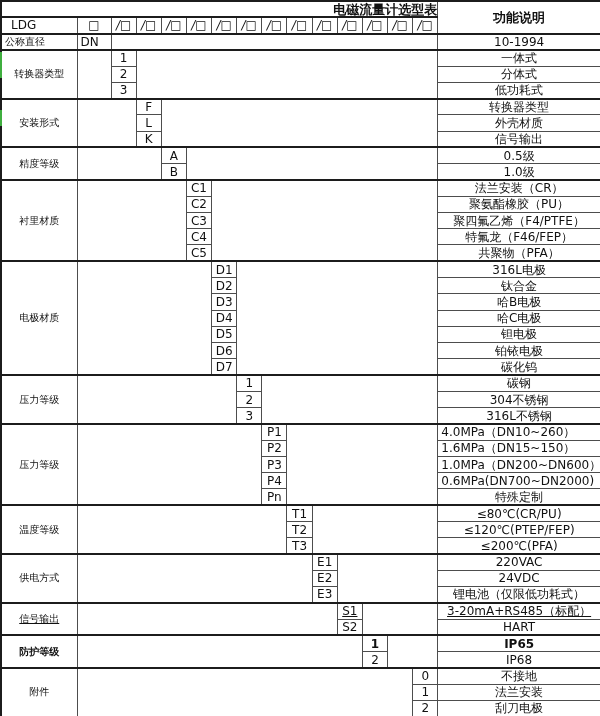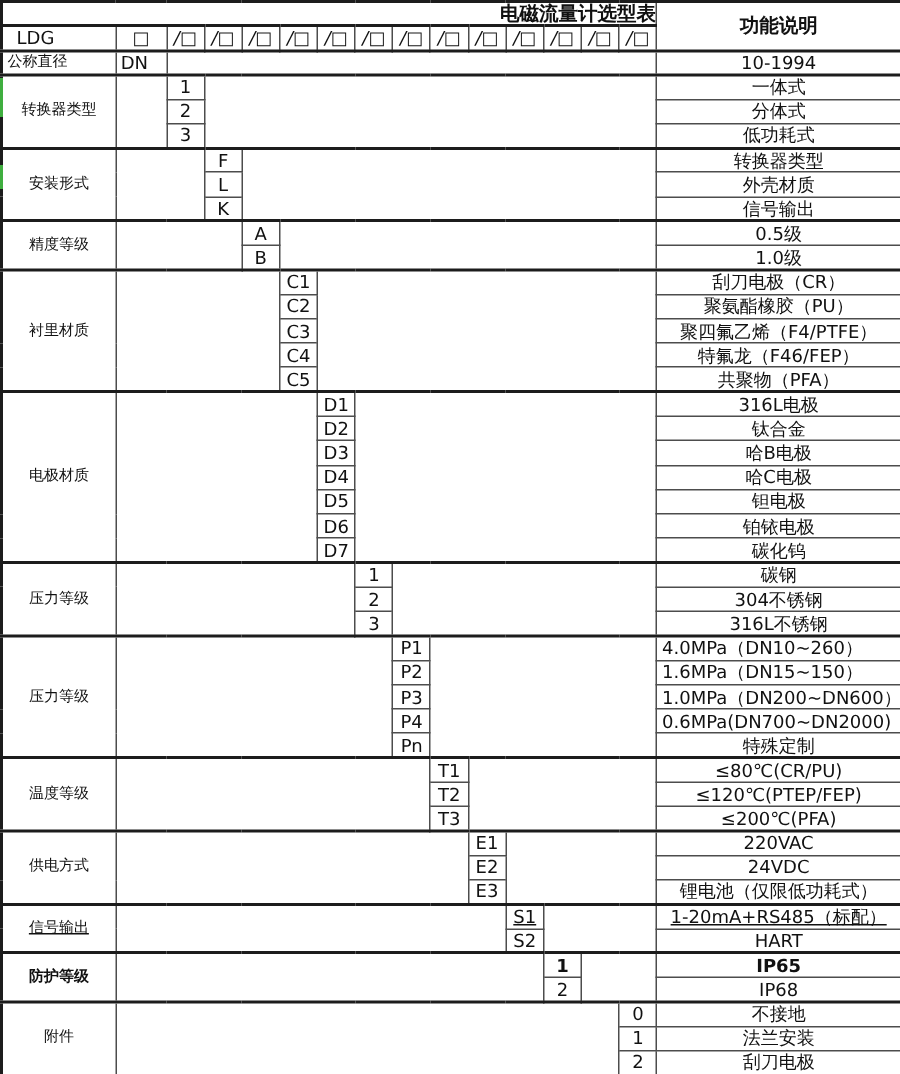--- a/index.html
+++ b/index.html
@@ -112,21 +112,21 @@
         </tr>
         <tr style="height: 16.27px;">
           <td class="code">B</td>
           <td class="desc">1.0级</td>
         </tr>
         <tr style="height: 16.27px;">
           <td class="bt cat" rowspan="5">衬里材质</td>
           <td class="bt spacer" colspan="4" rowspan="5"></td>
           <td class="bt code">C1</td>
           <td class="bt spacer" colspan="9" rowspan="5"></td>
-          <td class="bt desc">刮刀电极（CR）</td>
+          <td class="bt desc">法兰安装（CR）</td>
         </tr>
         <tr style="height: 16.27px;">
           <td class="code">C2</td>
           <td class="desc">聚氨酯橡胶（PU）</td>
         </tr>
         <tr style="height: 16.27px;">
           <td class="code">C3</td>
           <td class="desc">聚四氟乙烯（F4/PTFE）</td>
         </tr>
         <tr style="height: 16.27px;">
@@ -234,21 +234,21 @@
         </tr>
         <tr style="height: 16.27px;">
           <td class="code">E3</td>
           <td class="desc">锂电池（仅限低功耗式）</td>
         </tr>
         <tr style="height: 16.27px; text-decoration: underline;">
           <td class="bt cat" rowspan="2">信号输出</td>
           <td class="bt spacer" colspan="10" rowspan="2"></td>
           <td class="bt code">S1</td>
           <td class="bt spacer" colspan="3" rowspan="2"></td>
-          <td class="bt desc">1-20mA+RS485（标配）</td>
+          <td class="bt desc">3-20mA+RS485（标配）</td>
         </tr>
         <tr style="height: 16.27px;">
           <td class="code">S2</td>
           <td class="desc">HART</td>
         </tr>
         <tr style="height: 16.27px; font-weight: bold;">
           <td class="bt cat" rowspan="2">防护等级</td>
           <td class="bt spacer" colspan="11" rowspan="2"></td>
           <td class="bt code">1</td>
           <td class="bt spacer" colspan="2" rowspan="2"></td>

